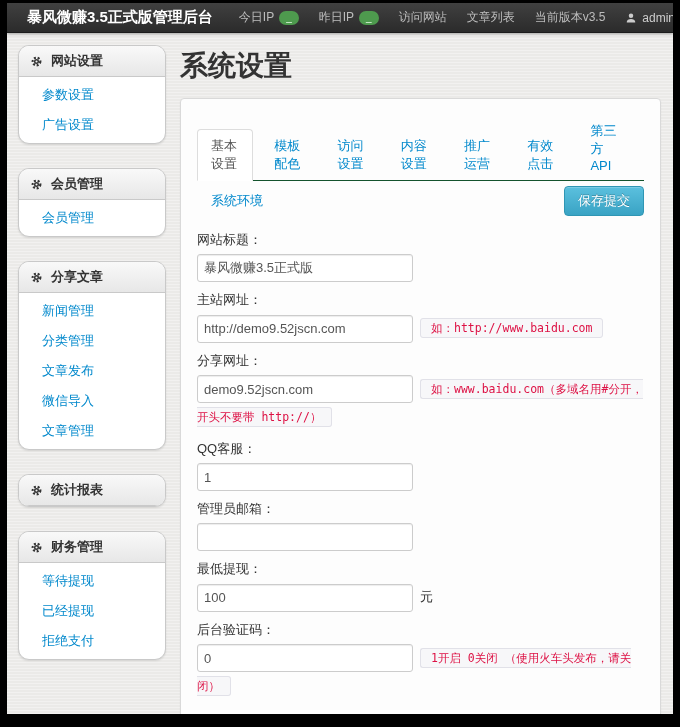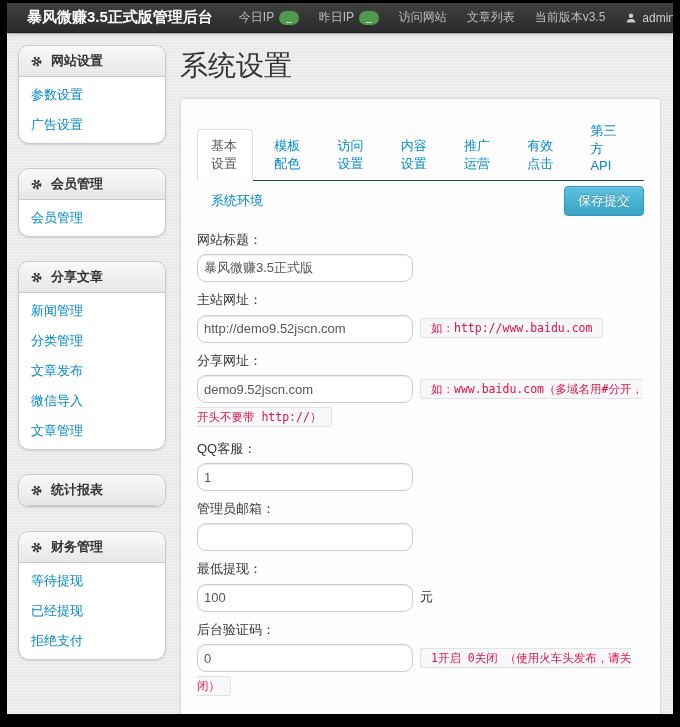--- a/index.html
+++ b/index.html
@@ -33,44 +33,44 @@
   .content { display:flex; padding:12px 12px 0 11px; gap:14px; }
   .sidebar { width:148px; flex:0 0 148px; }
   .main { flex:1; min-width:0; }
 
   
   .side-box { background:#fff; border:1px solid #c9c9c9; border-radius:11px;
     box-shadow:0 1px 2px rgba(0,0,0,.1); margin-bottom:24px; overflow:hidden; }
   .side-head { background:linear-gradient(#f9f9f9,#e7e7e7); border-bottom:1px solid #c9c9c9;
     padding:6px 11px; font-size:13px; font-weight:bold; color:#333;
     display:flex; align-items:center; gap:8px; }
-  .side-items { padding:3px 0; }
+  .side-items { padding:3px 11px; }
   .side-item { display:block; padding:6px 12px; font-size:13px; color:#0088cc; }
   .side-item.hot { color:#dd2222; }
 
   
   .page-title { font-family:"Liberation Serif","DejaVu Serif",serif; font-size:28px;
-    color:#333; margin:2px 0 13px; font-weight:400; }
+    color:#333; margin:2px 0 13px; font-weight:700; }
   .panel { background:#fdfdfd; border:1px solid #d9d9d9; border-radius:4px;
     padding:15px 16px 16px; box-shadow:0 1px 2px rgba(0,0,0,.05); }
 
   .tabs-row1 { display:flex; border-bottom:1px solid #14532d;align-items:flex-end; }
   .tab { font-size:13px; color:#0088cc; padding:7px 13px; margin:0 7px -1px 0;
     border:1px solid transparent; border-radius:4px 4px 0 0; }
   .tab.active { background:#fff; border-color:#ddd #ddd transparent #ddd; color:#555; }
   .tabs-row2 { display:flex; justify-content:space-between; align-items:center; margin-top:3px; }
   .btn-save { background:linear-gradient(#5bc0de,#39a3c4); border:1px solid #2f96b4;
     color:#fff; text-shadow:0 -1px 0 rgba(0,0,0,.25); font-size:13px;
     padding:5px 13px; border-radius:4px; cursor:pointer; box-shadow:inset 0 1px 0 rgba(255,255,255,.2); }
 
   .form { margin-top:14px; }
   .field { margin-bottom:9px; font-size:13px; color:#333; }
   .field .flabel { display:block; margin-bottom:5px; }
   .field-row { line-height:27px; }
-  .tinput { width:216px; height:28px; padding:4px 6px; border:1px solid #ccc; border-radius:9px;
+  .tinput { width:216px; height:28px; padding:4px 6px; border:1px solid #ccc; border-radius:3px;
     font-size:13px; color:#555; background:#fff; vertical-align:middle;
     box-shadow:inset 0 1px 1px rgba(0,0,0,.075); font-family:"Liberation Sans","DejaVu Sans",sans-serif; }
   .suffix { margin-left:7px; color:#333; font-size:13px; }
   .code { font-family:"DejaVu Sans Mono",monospace; font-size:11.5px; color:#dd1144;
     background:#f7f7f9; border:1px solid #e1e1e8; border-radius:3px; padding:2px 10px; margin-left:7px; }
 </style>
 </head>
 <body>
 
 <div class="page">

